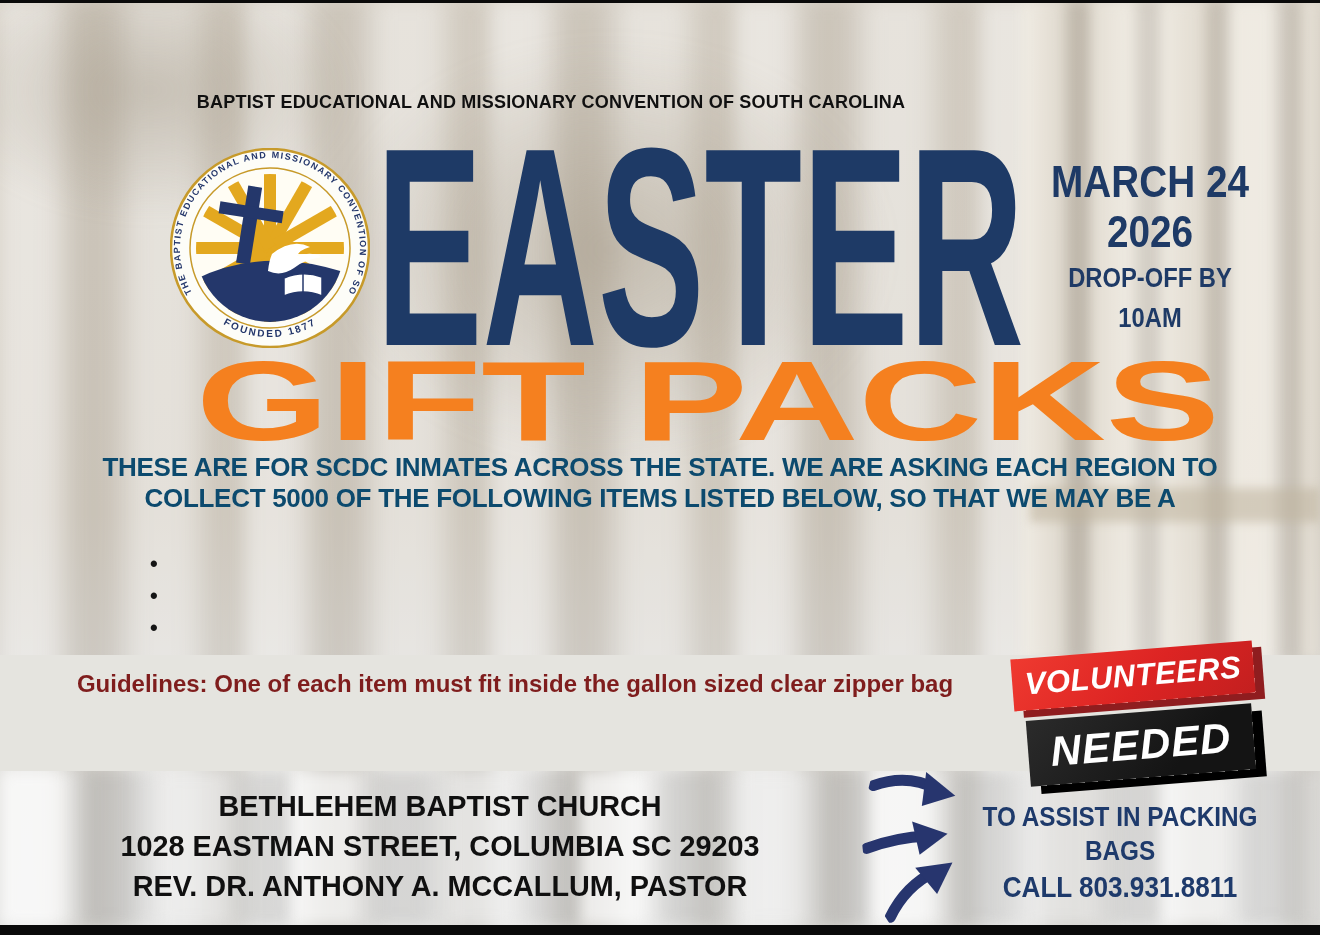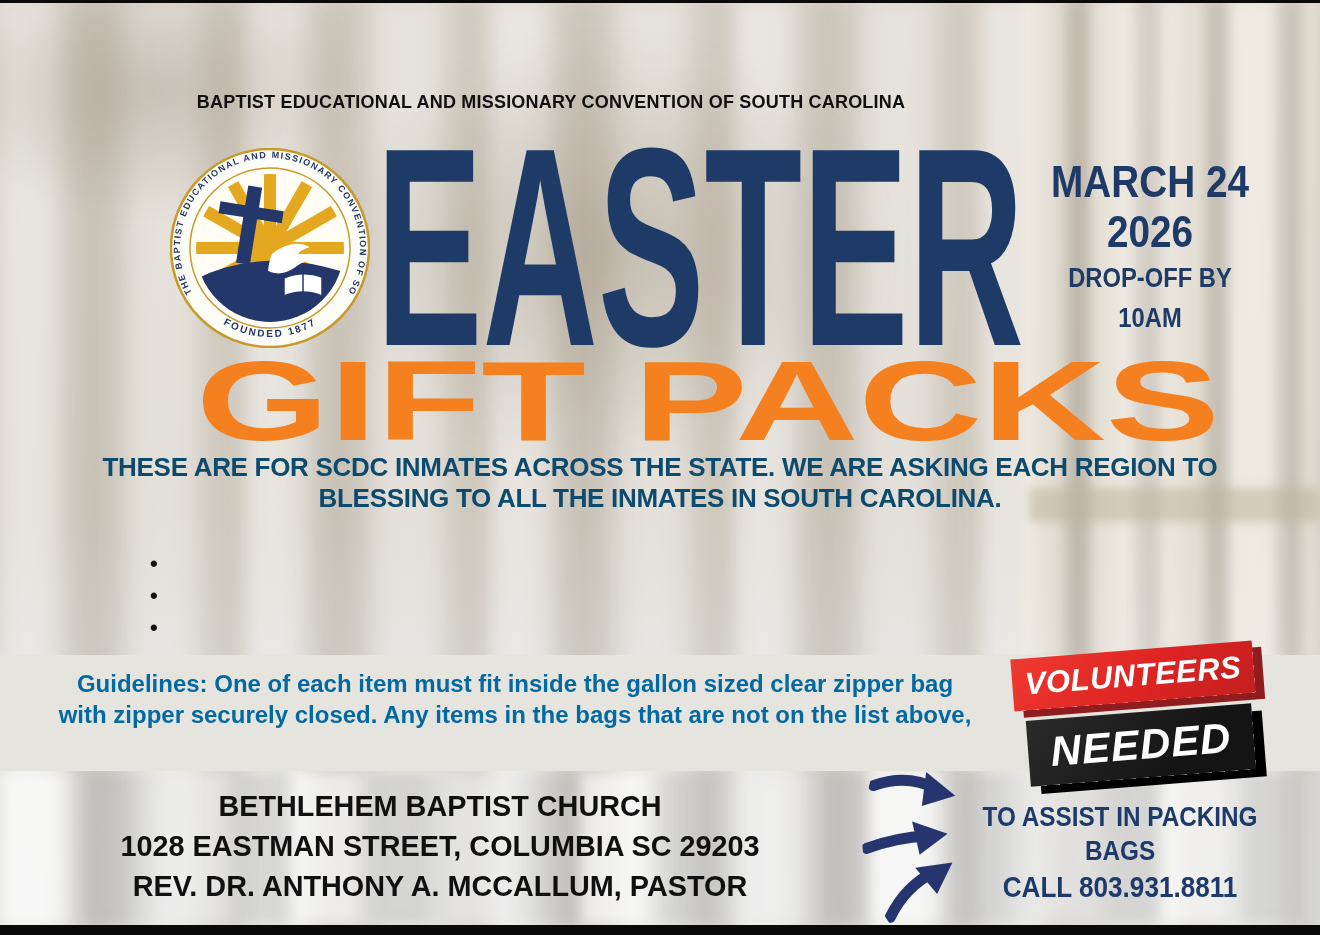--- a/index.html
+++ b/index.html
@@ -44,21 +44,21 @@
   .date-l3{font-size:27px;font-weight:bold;line-height:40px;letter-spacing:0;}
   .gift-svg{position:absolute;left:193px;top:356px;width:1030px;height:90px;overflow:visible;}
   .gift-svg text{fill:#f5801f;font-family:"Liberation Sans",sans-serif;font-weight:bold;}
   .intro{position:absolute;left:60px;top:452px;width:1200px;text-align:center;color:#0c4a6e;
     font-size:26px;font-weight:bold;line-height:31px;letter-spacing:-0.3px;}
   .items{position:absolute;left:150px;top:548px;width:1100px;color:#151515;
     font-size:24px;font-weight:bold;font-style:italic;line-height:32px;}
   .item-row{display:flex;align-items:flex-start;}
   .bullet-dot{width:28px;font-style:normal;font-size:22px;flex:0 0 28px;}
   .band{position:absolute;left:0;top:655px;width:1320px;height:116px;background:#e5e4df;}
-  .guidelines{position:absolute;left:40px;top:668px;width:950px;text-align:center;color:#0369a1;
+  .guidelines{position:absolute;left:40px;top:668px;width:950px;text-align:center;color:#7f1d1d;
     font-size:24px;font-weight:bold;line-height:31px;}
   .vol-red{position:absolute;left:1012px;top:650px;width:242px;height:52px;
     background:linear-gradient(135deg,#ef3a30 0%,#dd2423 55%,#c31f1f 100%);
     transform:rotate(-4.5deg);box-shadow:9px 7px 0 #8f1d1f;
     display:flex;align-items:center;justify-content:center;z-index:5;}
   .vol-red span{color:#ffffff;font-size:31px;font-weight:bold;font-style:italic;letter-spacing:.5px;}
   .vol-black{position:absolute;left:1028px;top:712px;width:226px;height:66px;
     background:linear-gradient(135deg,#2b2b2b 0%,#141414 70%);
     transform:rotate(-4.5deg);box-shadow:10px 8px 0 #000000;
     display:flex;align-items:center;justify-content:center;z-index:5;}
@@ -148,39 +148,38 @@
     <div class="date-l2">2026</div>
     <div class="date-l3">DROP-OFF BY 10AM</div>
   </div>
 
   <svg class="gift-svg" viewBox="0 0 1030 90">
     <text x="515" y="84" text-anchor="middle" font-size="114" textLength="1024" lengthAdjust="spacingAndGlyphs">GIFT PACKS</text>
   </svg>
 
   <div class="intro">
     <div>THESE ARE FOR SCDC INMATES ACROSS THE STATE. WE ARE ASKING EACH REGION TO</div>
-    <div>BLESSING TO ALL THE INMATES IN SOUTH CAROLINA.</div>
+    <div>COLLECT 5000 OF THE FOLLOWING ITEMS LISTED BELOW, SO THAT WE MAY BE A</div>
   </div>
 
   <div class="items">
     <div class="item-row">
       <span class="bullet-dot">•</span>
     </div>
     <div class="item-row">
       <span class="bullet-dot">•</span>
     </div>
     <div class="item-row">
       <span class="bullet-dot">•</span>
     </div>
   </div>
 
   <div class="band"></div>
   <div class="guidelines">
     <div>Guidelines:  One of each item must fit inside the gallon sized clear zipper bag</div>
-    <div>with zipper securely closed.  Any items in the bags that are not on the list above,</div>
   </div>
 
   <div class="vol-red">
     <span>VOLUNTEERS</span>
   </div>
   <div class="vol-black">
     <span>NEEDED</span>
   </div>
 
   <div class="church">

